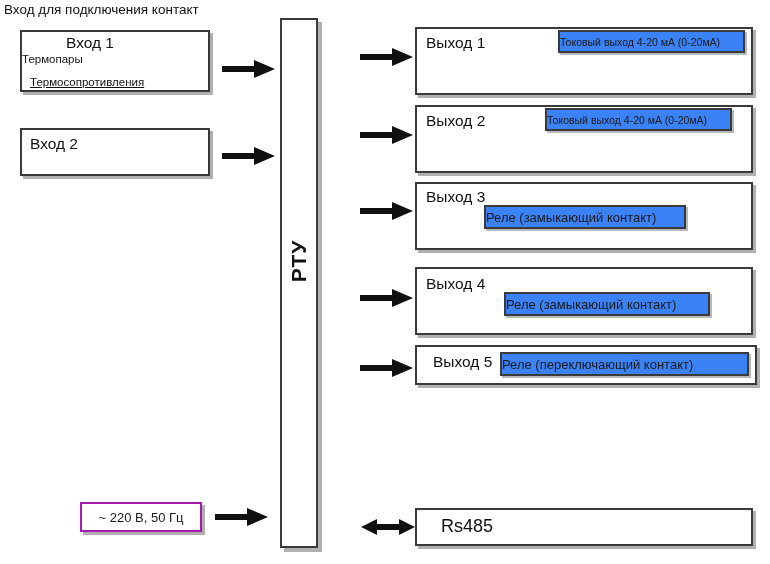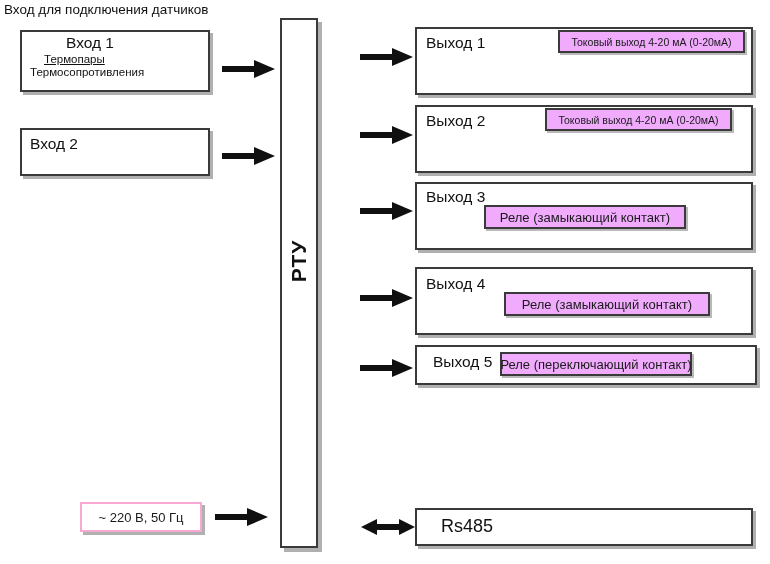--- a/index.html
+++ b/index.html
@@ -45,27 +45,26 @@
   }
   .box-sub {
     position: absolute;
     font-size: 11.5px;
     line-height: 13px;
     white-space: nowrap;
     color: #111111;
   }
   .inner-label {
     position: absolute;
-    background: #f0abfc;
+    background: #3b82f6;
     border: 2px solid #3a3a3a;
     box-sizing: border-box;
     box-shadow: 2px 2px 0 0 #b9b9b9;
     display: flex;
     align-items: center;
-    justify-content: center;
     white-space: nowrap;
   }
   .inner-label span {
     display: block;
   }
   .lbl-small { font-size: 10.5px; }
   .lbl-med { font-size: 13px; }
 
   
   #rtu-bar {
@@ -103,40 +102,40 @@
     position: absolute;
     height: 22px;
     display: block;
   }
   .arrow svg { display: block; }
 
   
   .power-box {
     position: absolute;
     background: #ffffff;
-    border: 2px solid #f9a8d4;
+    border: 2px solid #a21caf;
     box-sizing: border-box;
     box-shadow: 3px 3px 0 0 #b0b0b0;
     display: flex;
     align-items: center;
     justify-content: center;
   }
 </style>
 </head>
 <body>
 
 <div id="canvas">
 
-  <div class="caption" style="left:4px; top:2px;">Вход для подключения датчиков</div>
+  <div class="caption" style="left:4px; top:2px;">Вход для подключения контакт</div>
 
   <div class="box" style="left:20px; top:30px; width:190px; height:62px;">
   </div>
   <div class="box-title" style="left:30px; top:34px;margin-left:36px;">Вход 1</div>
-  <div class="box-sub" style="left:44px; top:53px;text-decoration:underline;">Термопары</div>
-  <div class="box-sub" style="left:30px; top:66px;">Термосопротивления</div>
+  <div class="box-sub" style="left:22px; top:53px;">Термопары</div>
+  <div class="box-sub" style="left:30px; top:76px;text-decoration:underline;">Термосопротивления</div>
 
   <div class="arrow" style="left:222px; top:58px; width:54px;">
     <svg width="54" height="22" viewBox="0 0 54 22">
       <path d="M0 8 H32 V2 L53 11 L32 20 V14 H0 Z" fill="#101010"></path>
     </svg>
   </div>
 
   <div class="box" style="left:20px; top:128px; width:190px; height:48px;">
   </div>
   <div class="box-title" style="left:30px; top:135px;">Вход 2</div>
@@ -196,21 +195,21 @@
     <span>Реле (замыкающий контакт)</span>
   </div>
 
   <div class="arrow" style="left:360px; top:357px; width:54px;">
     <svg width="54" height="22" viewBox="0 0 54 22">
       <path d="M0 8 H32 V2 L53 11 L32 20 V14 H0 Z" fill="#101010"></path>
     </svg>
   </div>
   <div class="box" style="left:415px; top:345px; width:342px; height:40px;"></div>
   <div class="box-title" style="left:426px; top:353px;margin-left:7px;">Выход 5</div>
-  <div class="inner-label lbl-med" style="left:500px; top:352px; width:192px; height:24px;">
+  <div class="inner-label lbl-med" style="left:500px; top:352px; width:249px; height:24px;">
     <span>Реле (переключающий контакт)</span>
   </div>
 
   <div class="power-box" style="left:80px; top:502px; width:122px; height:30px;">
     <span class="lbl-med">~ 220 В, 50 Гц</span>
   </div>
   <div class="arrow" style="left:215px; top:506px; width:54px;">
     <svg width="54" height="22" viewBox="0 0 54 22">
       <path d="M0 8 H32 V2 L53 11 L32 20 V14 H0 Z" fill="#101010"></path>
     </svg>

